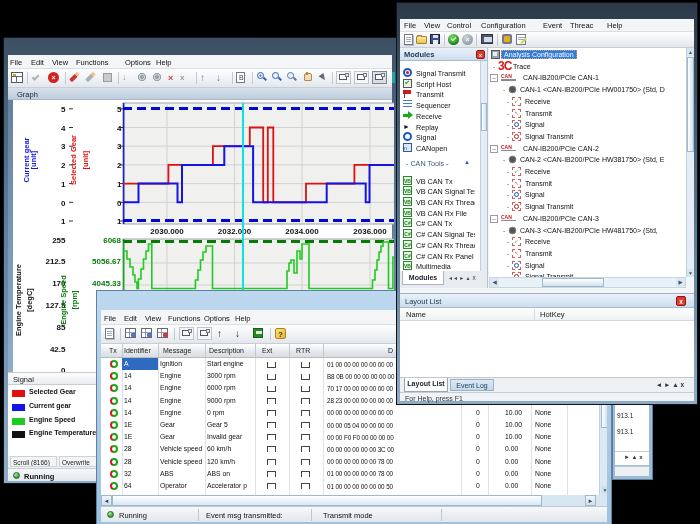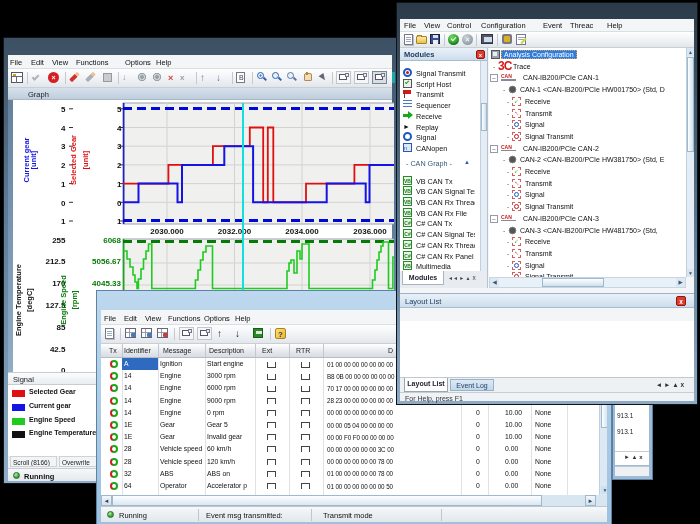--- a/index.html
+++ b/index.html
@@ -97,21 +97,21 @@
         </span>
         <span style="position:absolute;left:364px;top:2px;width:15px;height:13px;border:1px solid #7a858f;background:#d8dee5">
           <span style="position:absolute;left:2px;top:2px;width:8px;height:6px;border:1px solid #556;background:#fff">
             <span style="position:absolute;left:5px;top:-2px;width:4px;height:4px;border:1px solid #778;background:#eef"></span>
           </span>
         </span>
         <span style="position:absolute;left:384px;top:3px;width:3px;height:11px;background:#18a8a8"></span>
       </div>
 
     <div class="abs" style="left:0;top:33px;width:100%;height:12px;background:linear-gradient(180deg,#d7e1ec,#bfcddc);border-bottom:1px solid #a8b8c8">
-      <span style="position:absolute;left:20px;top:2px;font-size:7.5px;color:#223">Graph</span>
+      <span style="position:absolute;left:9px;top:2px;font-size:7.5px;color:#223">Graph</span>
     </div>
     <div class="abs" style="left:0;top:45px;width:5px;height:272px;background:linear-gradient(180deg,#64819f,#8fadc9)"></div>
     <svg class="abs" style="left:0;top:45px" width="386" height="272">
 
       <rect x="115" y="3" width="272" height="121" fill="#f0f0ee" stroke="#9aa2aa" stroke-width="1"></rect>
       <g stroke="#d2d2d2" stroke-width="1">
         <line x1="115" y1="27.5" x2="387" y2="27.5"></line>
           <line x1="115" y1="46.2" x2="387" y2="46.2"></line>
           <line x1="115" y1="64.9" x2="387" y2="64.9"></line>
           <line x1="115" y1="83.6" x2="387" y2="83.6"></line>
@@ -588,21 +588,21 @@
           </div>
 <div class="mrow" style="top:71.2px">
             <span class="mi" style="border:2px solid #1a58c8;border-radius:50%"></span>
             <span class="mt">Signal</span>
           </div>
 <div class="mrow" style="top:81.9px">
             <span class="mi" style="border:1px solid #2858a8;background:#dce8f8;color:#2858a8;font-size:5.5px;line-height:8px">n</span>
             <span class="mt">CANopen</span>
           </div>
 <div class="mrow" style="top:96.60000000000001px">
-            <span class="mt" style="left:4px;color:#3a5a7a">- CAN Graph -</span>
+            <span class="mt" style="left:4px;color:#3a5a7a">- CAN Tools -</span>
             <i style="position:absolute;left:62px;top:1px;color:#2858b8;font-size:6px;font-style:normal">▲</i>
           </div>
 <div class="mrow" style="top:114.60000000000001px">
             <span class="mi" style="border:1px solid #2a8a2a;background:#eaf6ea;color:#1a7a1a;font-size:5px;line-height:8px;text-align:center;font-weight:bold">VB</span>
             <span class="mt">VB CAN Tx</span>
           </div>
 <div class="mrow" style="top:125.30000000000001px">
             <span class="mi" style="border:1px solid #2a8a2a;background:#eaf6ea;color:#1a7a1a;font-size:5px;line-height:8px;text-align:center;font-weight:bold">VB</span>
             <span class="mt">VB CAN Signal Tes</span>
           </div>
@@ -782,20 +782,25 @@
     <div class="abs" style="left:89px;top:258px;right:8px;height:11px;background:#e9f1f8;border:1px solid #c8d6e2">
       <span class="abs" style="left:0;top:0;width:9px;height:9px;font-size:5.5px;text-align:center;line-height:9px;color:#456;background:#dce9f4">◀</span>
       <span class="abs" style="left:52px;top:0;width:62px;height:9px;background:linear-gradient(180deg,#fdfefe,#cfe0ee);border:1px solid #9fb8cc"></span>
       <span class="abs" style="right:0;top:0;width:9px;height:9px;font-size:5.5px;text-align:center;line-height:9px;color:#456;background:#dce9f4">▶</span>
     </div>
 
     <div class="abs" style="left:0;top:274px;width:100%;height:15px;background:linear-gradient(180deg,#eaf2fa,#cddded);border-top:1px solid #9fb2c4;border-bottom:1px solid #aabccc">
       <span class="abs" style="left:5px;top:3px;font-size:7.5px;color:#1c3a58">Layout List</span>
       <span class="abs" style="right:8px;top:2px;width:10px;height:10px;background:#e23b2e;border:1px solid #8a1a10;border-radius:2px;color:#fff;font-size:6.5px;line-height:9px;text-align:center;font-weight:bold">x</span>
     </div>
+    <div class="abs" style="left:0;top:289px;width:100%;height:13px;background:linear-gradient(180deg,#fefefe,#eef1f4);border-bottom:1px solid #d4d9de">
+      <span class="abs" style="left:6px;top:2px;font-size:7.5px;color:#222">Name</span>
+      <span class="abs" style="left:140px;top:2px;font-size:7.5px;color:#222">HotKey</span>
+      <span class="abs" style="left:134px;top:1px;height:11px;border-left:1px solid #d4d9de"></span>
+    </div>
     <div class="abs" style="left:0;top:302px;width:100%;height:56px;background:#fff"></div>
 
     <div class="abs" style="left:0;top:358px;width:100%;height:15px;background:#eef1f4;border-top:1px solid #c2c8ce">
       <span class="abs" style="left:4px;top:0;width:44px;height:14px;background:#fff;border:1px solid #9aa6b2;border-top:none;font-size:7px;font-weight:bold;color:#223;text-align:center;line-height:12px">Layout List</span>
       <span class="abs" style="left:50px;top:1px;width:44px;height:12px;background:linear-gradient(180deg,#dce9f5,#c2d8ea);border:1px solid #9ab2c6;font-size:7px;color:#246;text-align:center;line-height:11px">Event Log</span>
       <span class="abs" style="right:10px;top:3px;font-size:6.5px;color:#333">◄ ► ▲ <b>x</b></span>
     </div>
 
     <div class="abs" style="left:0;top:373px;width:100%;bottom:0;background:#f0f3f6;border-top:1px solid #c8cdd2">
       <span class="abs" style="left:5px;top:2px;font-size:7px;color:#333">For Help, press F1</span>

